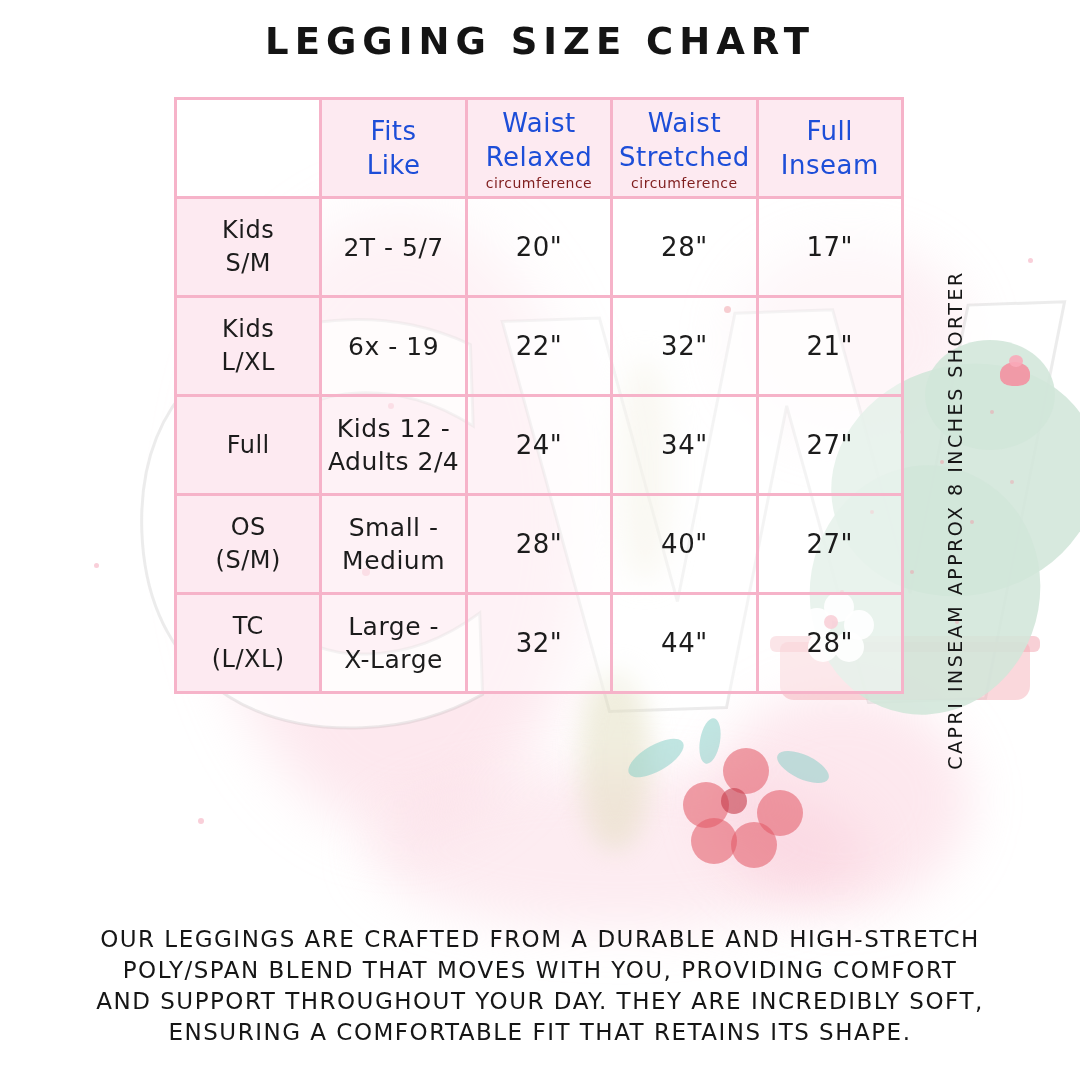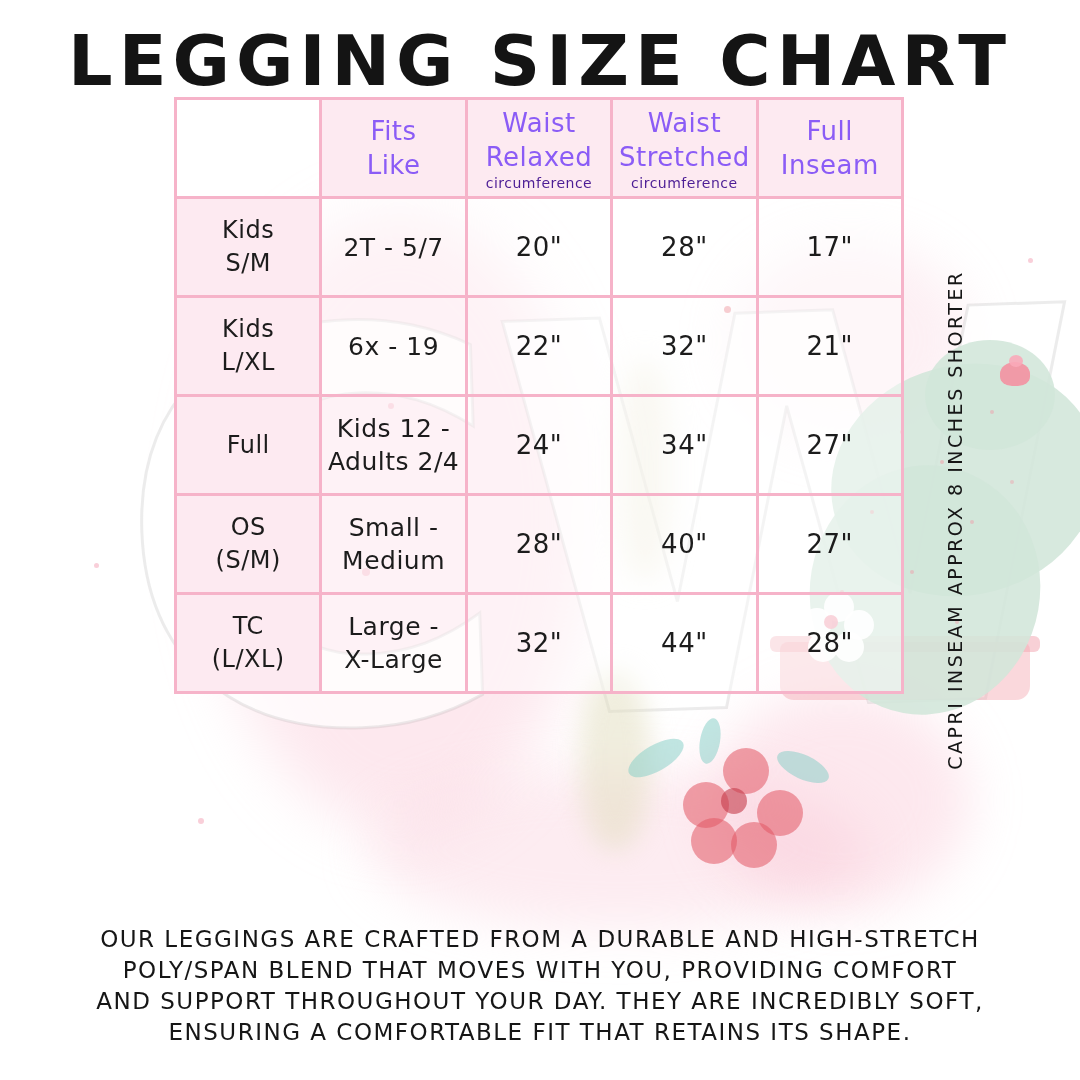--- a/index.html
+++ b/index.html
@@ -57,35 +57,35 @@
   .sp2{left:362px;top:568px;width:8px;height:8px;}
   .sp3{left:280px;top:588px;width:5px;height:5px;}
   .sp4{left:198px;top:818px;width:6px;height:6px;}
   .sp5{left:94px;top:563px;width:5px;height:5px;}
   .sp6{left:724px;top:306px;width:7px;height:7px;background:rgba(228,95,105,.55);}
   .sp7{left:1028px;top:258px;width:5px;height:5px;}
   
   .content{position:absolute;inset:0;z-index:1;}
   .page-title{
     position:absolute;top:20px;left:0;width:1080px;text-align:center;
-    font-size:70px;font-weight:bold;letter-spacing:6px;color:#141414;
+    font-size:37px;font-weight:bold;letter-spacing:6px;color:#141414;
   }
   table.size-chart{
     position:absolute;left:174px;top:97px;width:730px;
     border-collapse:collapse;table-layout:fixed;
   }
   table.size-chart tr{height:99px;}
   table.size-chart th,table.size-chart td{
     padding:0;text-align:center;vertical-align:middle;
     border:3px solid #f6b3c9;letter-spacing:.5px;
   }
   th.corner{border:none;background:transparent;}
   th.hd{background:#fdeaf1;font-weight:normal;}
-  .hd-title{display:block;font-size:26px;line-height:34px;white-space:pre-line;color:#8b5cf6;}
-  .hd-sub{display:block;font-size:14px;line-height:16px;margin-top:1px;color:#4c1d95;}
+  .hd-title{display:block;font-size:26px;line-height:34px;white-space:pre-line;color:#1d4ed8;}
+  .hd-sub{display:block;font-size:14px;line-height:16px;margin-top:1px;color:#7f1d1d;}
   .hd-sub:empty{display:none;}
   td.rl{background:#fdeaf1;font-size:24px;line-height:33px;white-space:pre-line;}
   td.dc{background:rgba(255,255,255,.45);font-size:26px;white-space:pre-line;}
   td.fits{font-size:25px;line-height:33px;}
   .side-note{
     position:absolute;left:955px;top:520px;transform:translate(-50%,-50%) rotate(-90deg);
     white-space:nowrap;font-size:19px;letter-spacing:2.5px;color:#161616;
   }
   .description{
     position:absolute;top:924px;left:0;width:1080px;text-align:center;

